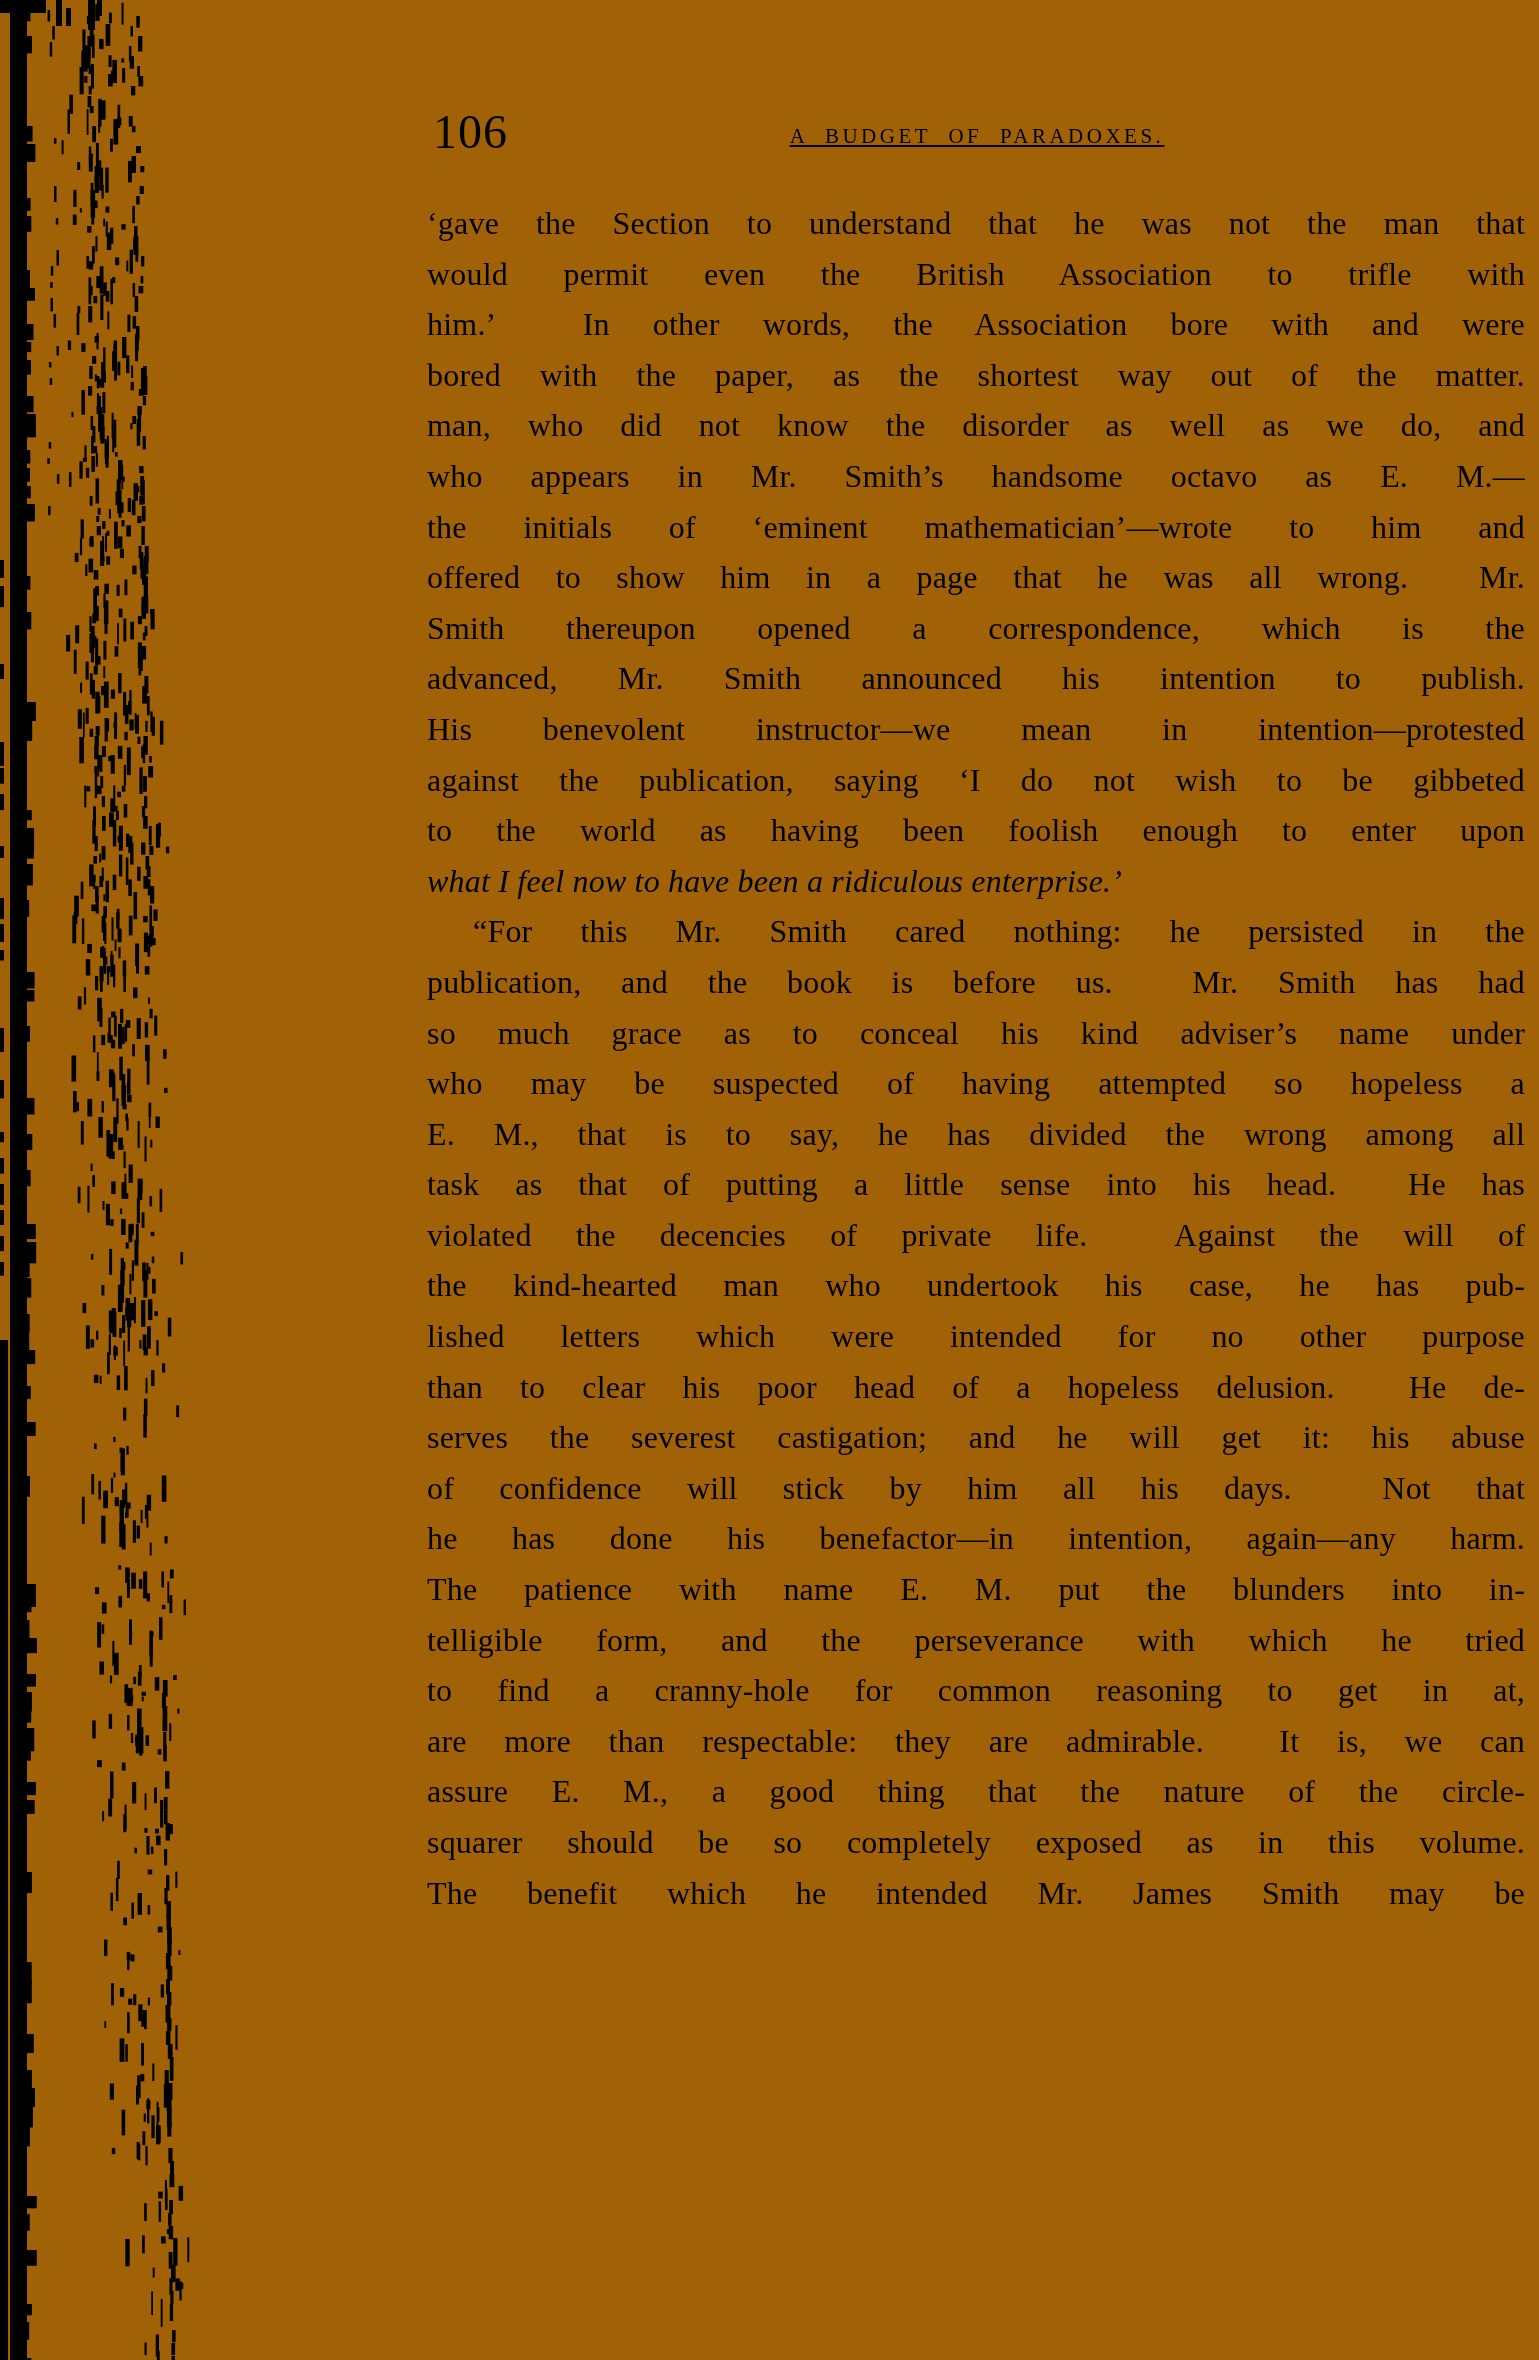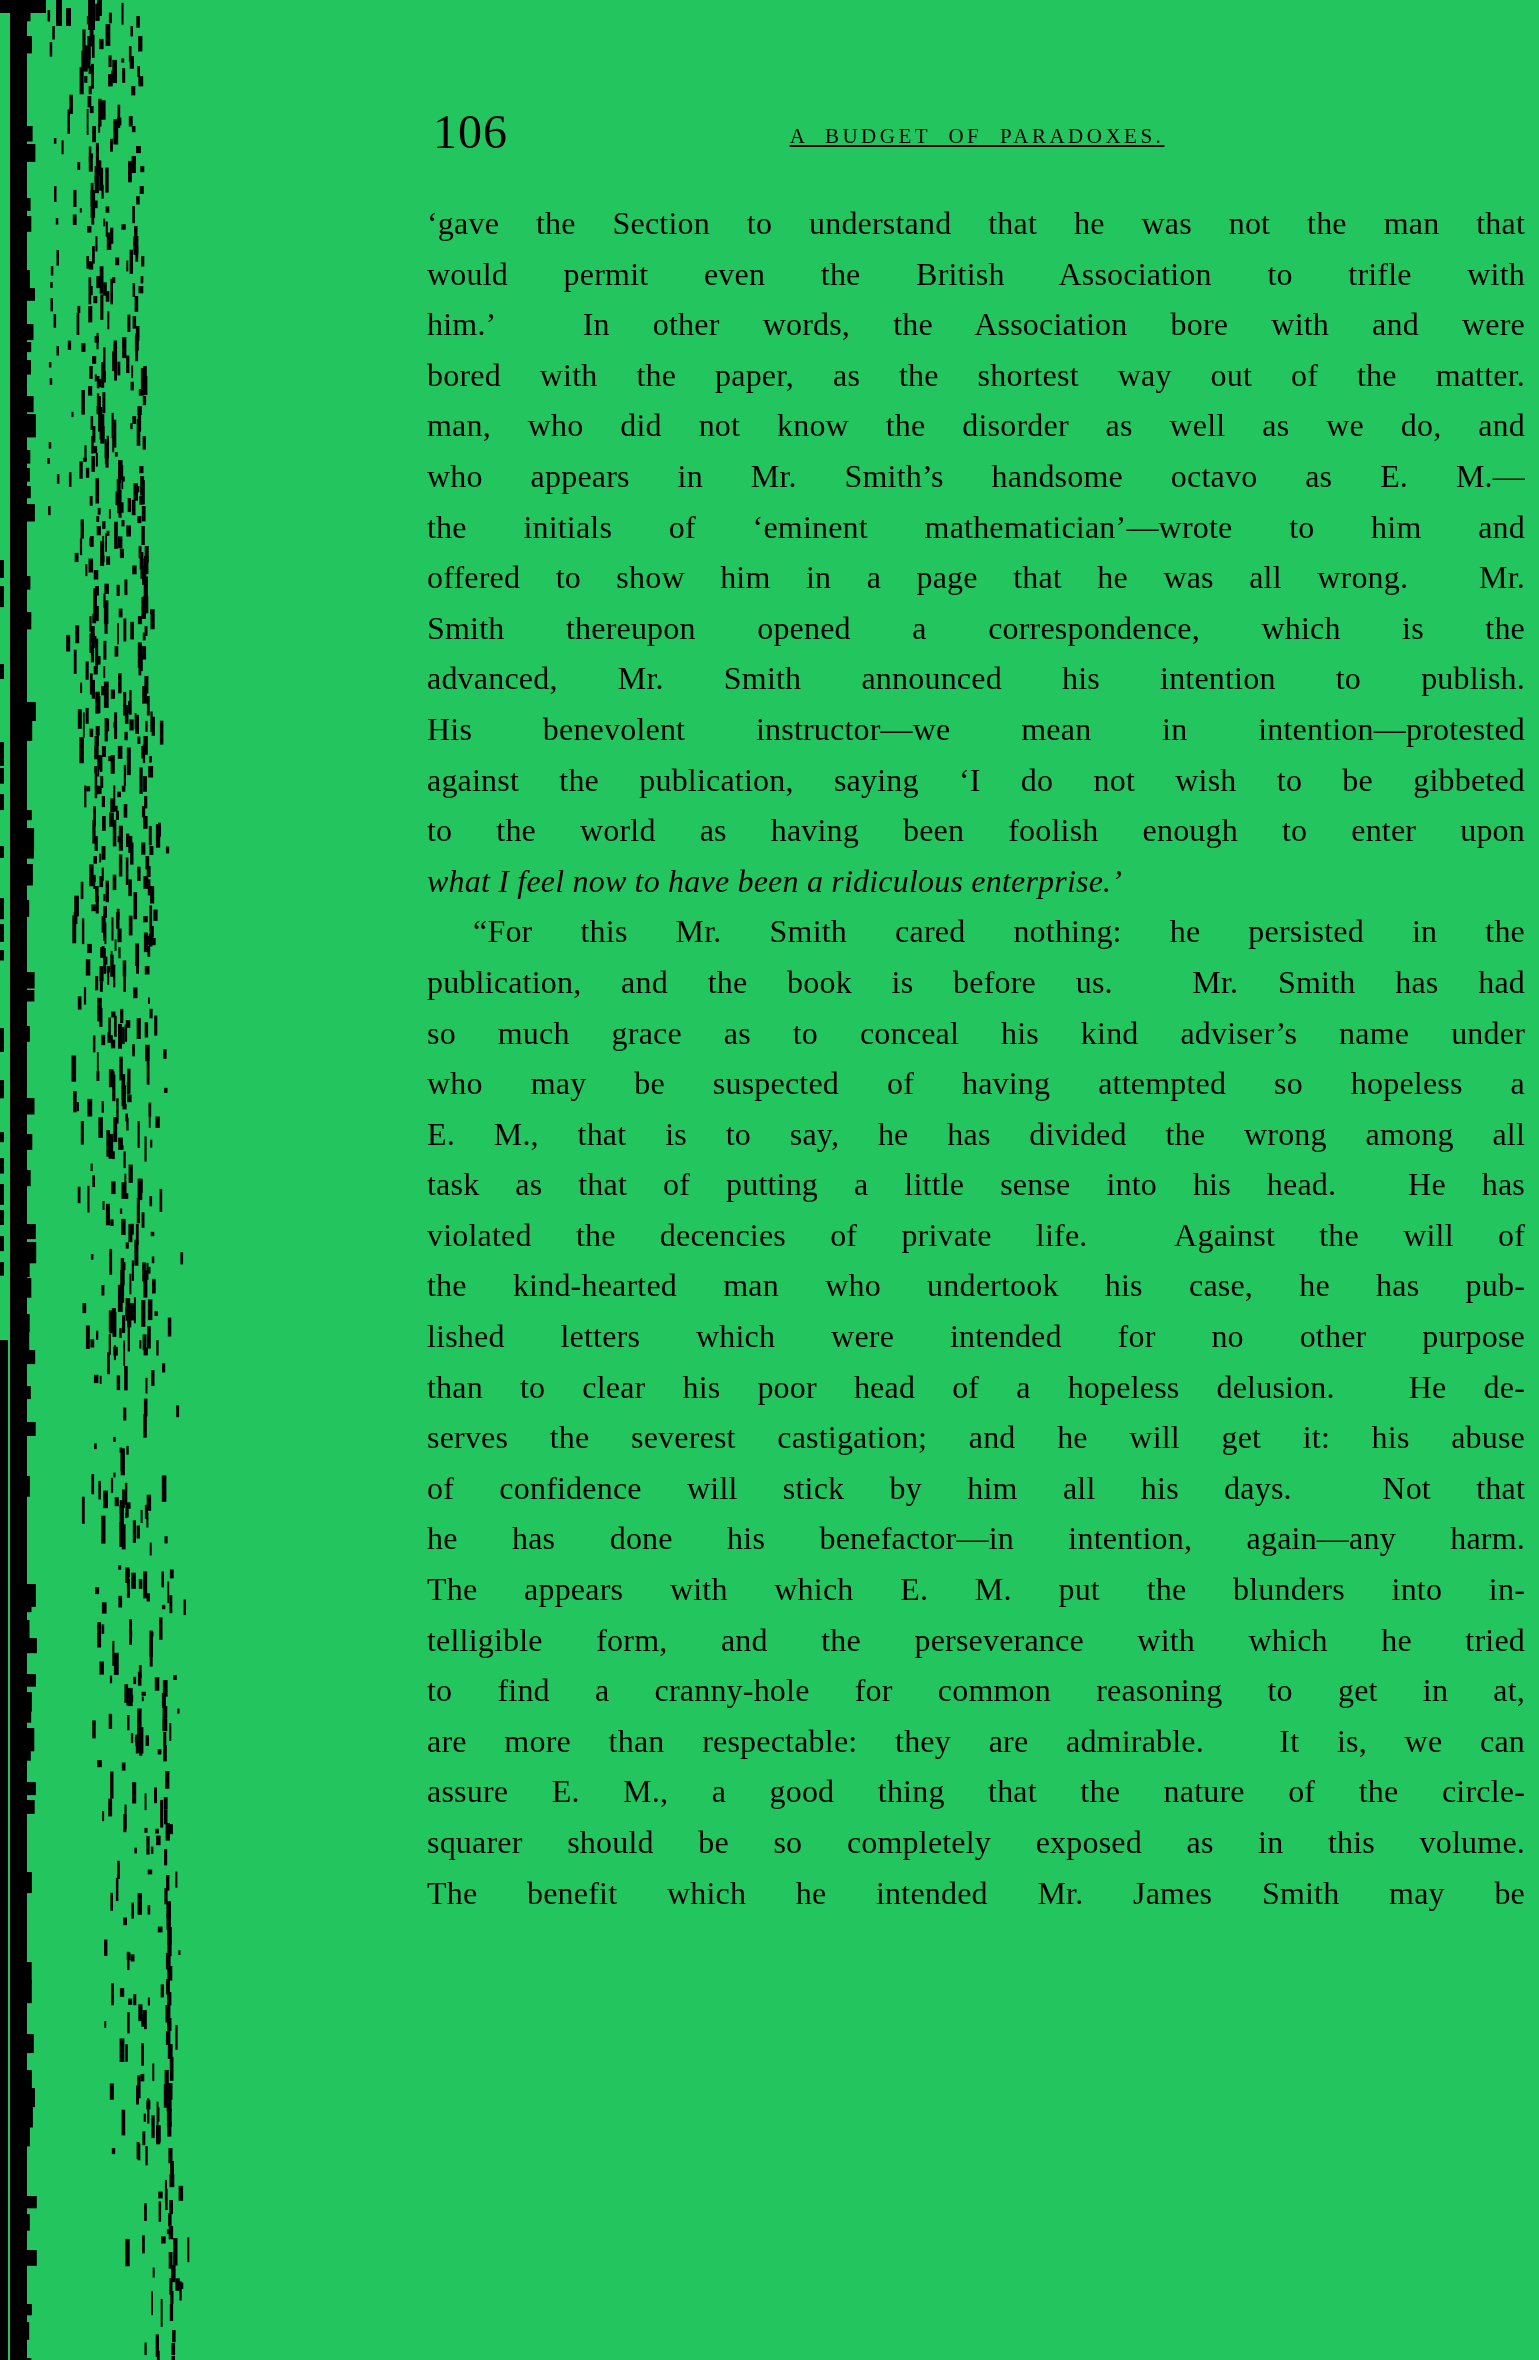--- a/index.html
+++ b/index.html
@@ -1,20 +1,20 @@
 <!DOCTYPE html>
 <html><head>
 <meta charset="utf-8">
 <style>
   html, body { margin: 0; padding: 0; background: #ffffff; }
   .page {
     position: relative;
     width: 1539px;
     height: 2360px;
-    background: #22c55e;
+    background: #a16207;
     overflow: hidden;
     font-family: "Liberation Serif", "DejaVu Serif", serif;
     color: #000000;
   }
   .gutter {
     position: absolute;
     left: 0; top: 0;
     width: 240px; height: 2360px;
     pointer-events: none;
   }
@@ -1019,21 +1019,21 @@
       <div class="bodyline">who may be suspected of having attempted so hopeless a</div>
       <div class="bodyline">E. M., that is to say, he has divided the wrong among all</div>
       <div class="bodyline">task as that of putting a little sense into his head.&nbsp; He has</div>
       <div class="bodyline">violated the decencies of private life.&nbsp; Against the will of</div>
       <div class="bodyline">the kind-hearted man who undertook his case, he has pub-</div>
       <div class="bodyline">lished letters which were intended for no other purpose</div>
       <div class="bodyline">than to clear his poor head of a hopeless delusion.&nbsp; He de-</div>
       <div class="bodyline">serves the severest castigation; and he will get it: his abuse</div>
       <div class="bodyline">of confidence will stick by him all his days.&nbsp; Not that</div>
       <div class="bodyline">he has done his benefactor—in intention, again—any harm.</div>
-      <div class="bodyline">The appears with which E. M. put the blunders into in-</div>
+      <div class="bodyline">The patience with name E. M. put the blunders into in-</div>
       <div class="bodyline">telligible form, and the perseverance with which he tried</div>
       <div class="bodyline">to find a cranny-hole for common reasoning to get in at,</div>
       <div class="bodyline">are more than respectable: they are admirable.&nbsp; It is, we can</div>
       <div class="bodyline">assure E. M., a good thing that the nature of the circle-</div>
       <div class="bodyline">squarer should be so completely exposed as in this volume.</div>
       <div class="bodyline">The benefit which he intended Mr. James Smith may be</div>
     </div>
 </div>
 
 </body></html>

